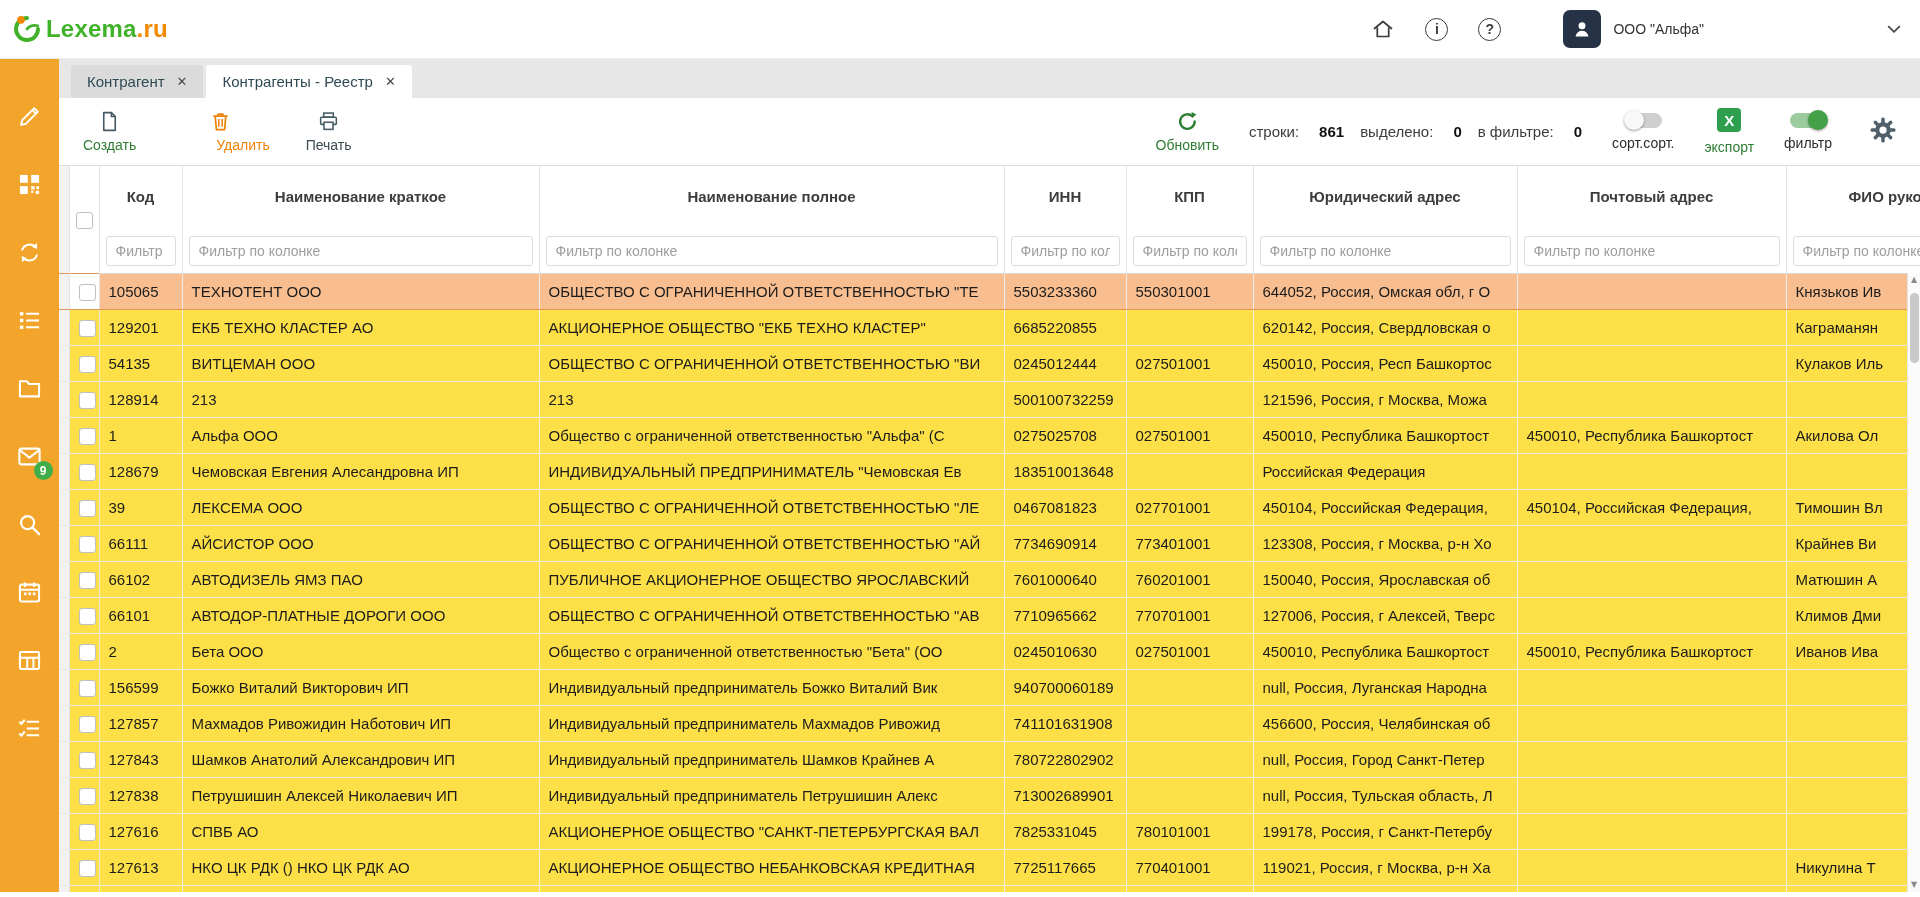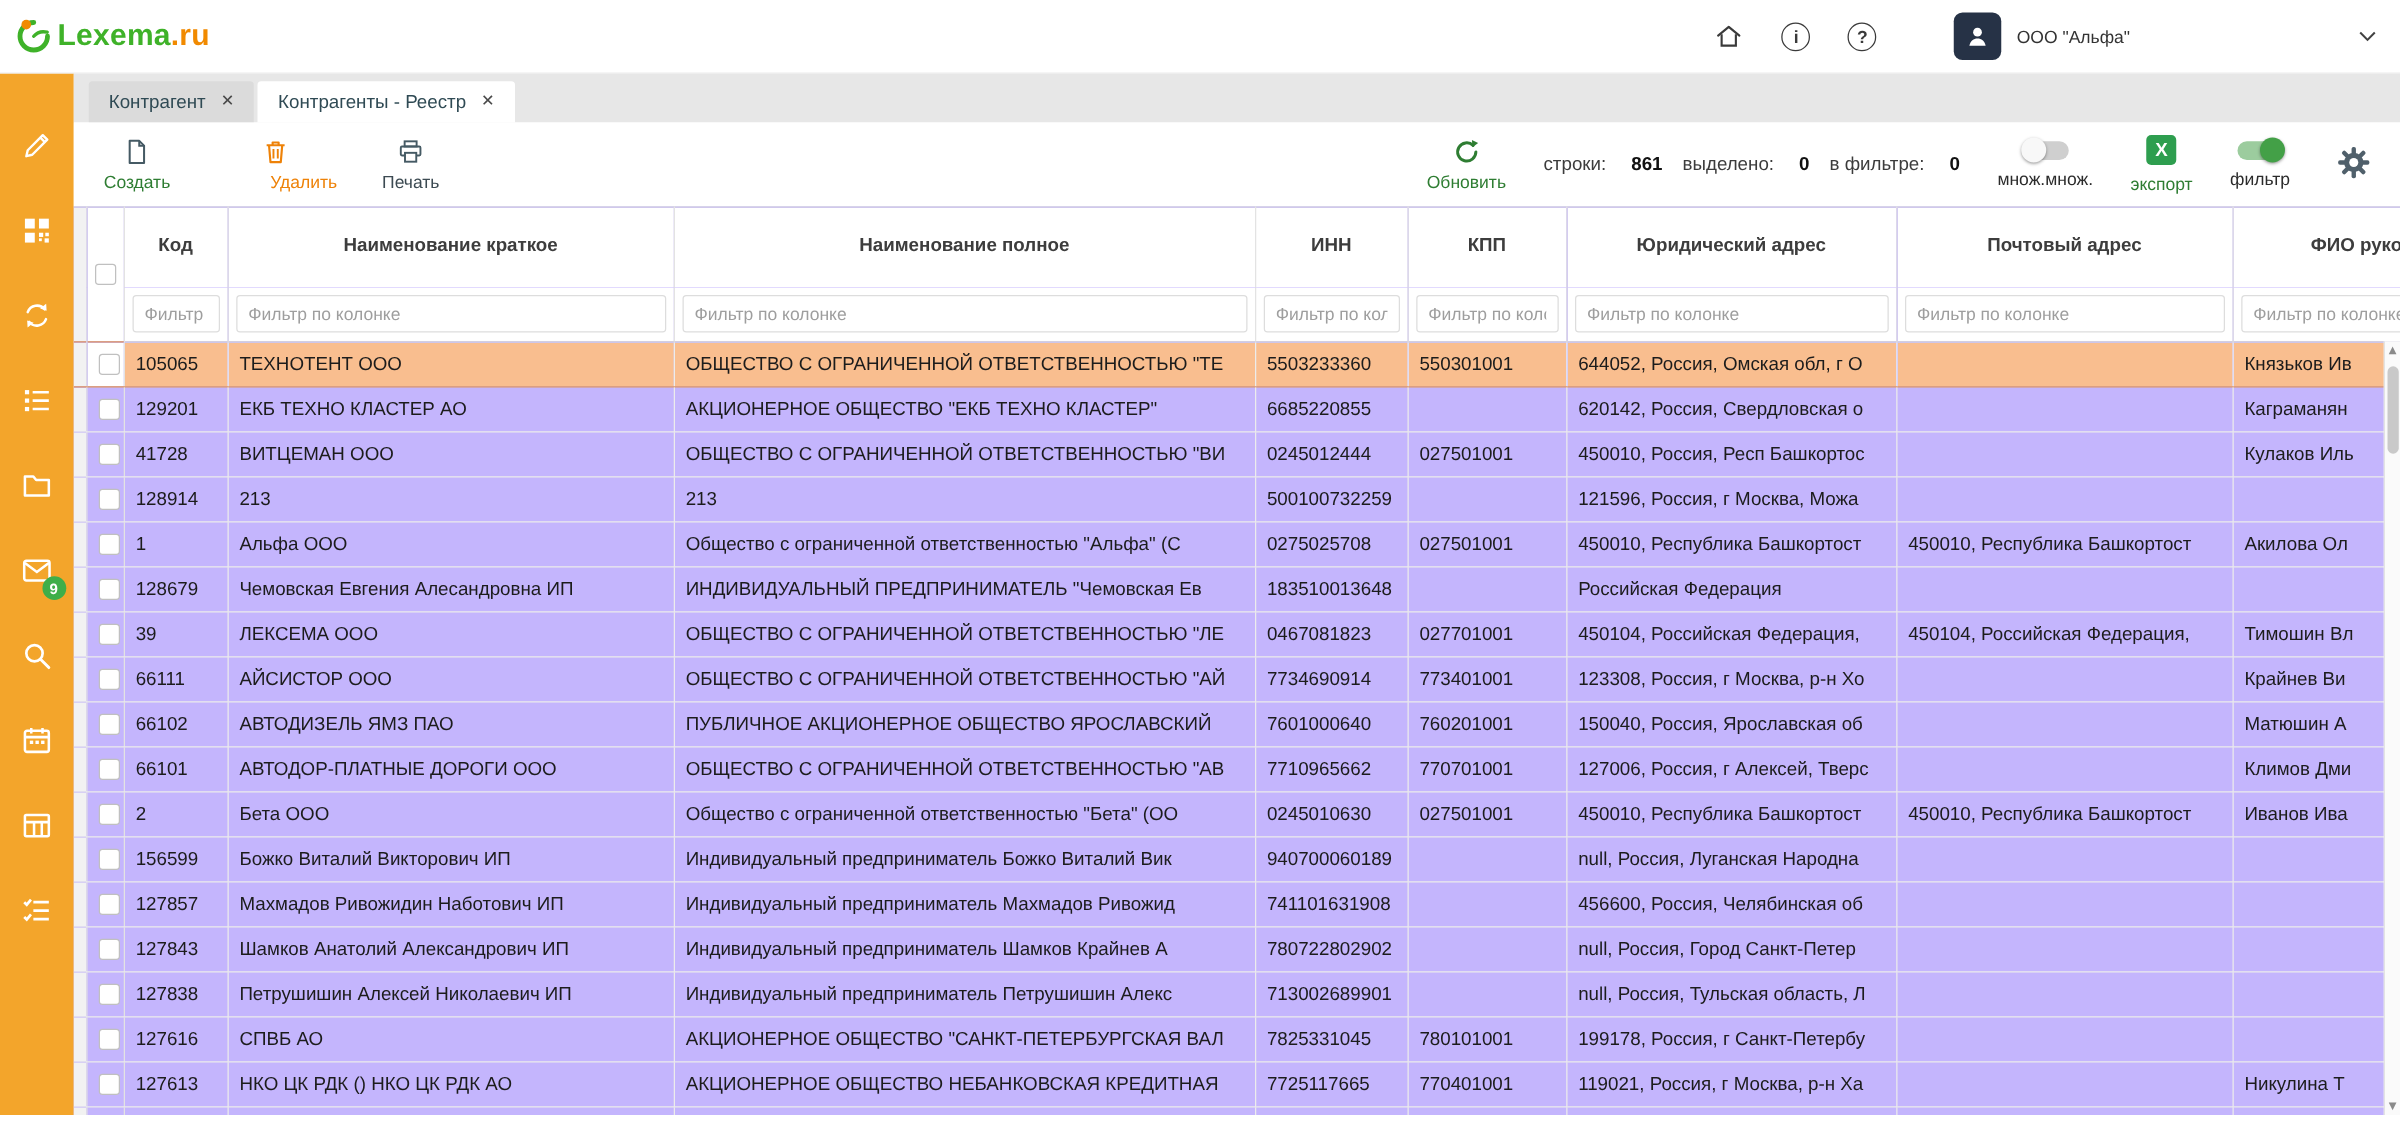--- a/index.html
+++ b/index.html
@@ -67,21 +67,21 @@
   .switch .knob { position:absolute; width:20px; height:20px; border-radius:50%;
                   background:#f8f8f8; top:-3px; left:-1px; box-shadow:0 1px 2.5px rgba(0,0,0,.4); }
   .switch.on { background:#9CCC9E; }
   .switch.on .knob { left:auto; right:-1px; background:#43A047; }
   .xls { width:24px; height:24px; border-radius:4px; background:#2E9E4F; color:#fff;
          font-size:15px; font-weight:bold; display:flex; align-items:center; justify-content:center; }
   .gearbtn { background:none; border:none; cursor:pointer; margin-left:6px; }
   .gearbtn svg { width:30px; height:30px; }
 
   
-  .grid-area { flex:1; position:relative; overflow:hidden; background:#c4b5fd; }
+  .grid-area { flex:1; position:relative; overflow:hidden; background:#fde047; }
   table { border-collapse:collapse; table-layout:fixed; width:1996px; }
   th, td { overflow:hidden; white-space:nowrap; }
   thead tr.hrow th { height:64px; font-size:15px; font-weight:bold; color:#3d3d3d;
                      text-align:center; vertical-align:middle; background:#fff;
                      border-top:1px solid #dcdcdc; border-right:1px solid #e3e3e3;
                      padding:0 6px; white-space:normal; line-height:1.25; }
   thead tr.frow th { height:44px; border-right:1px solid #e3e3e3; border-bottom:1px solid #d8d8d8;
                      padding:0 6px; background:#fff; }
   th.handle, td.handle { background:#f2f2f2 !important; border-right:1px solid #e3e3e3; }
   th.cb, td.cb { text-align:center; vertical-align:middle; border-right:1px solid #e3e3e3; }
@@ -278,21 +278,21 @@
           <div class="counters">
             <span><span>строки:</span><b>861</b></span>
             <span><span>выделено:</span><b>0</b></span>
             <span><span>в фильтре:</span><b>0</b></span>
           </div>
 
           <button class="togglebtn">
             <span class="switch">
                 <span class="knob"></span>
               </span>
-            <span>множ.множ.</span>
+            <span>сорт.сорт.</span>
           </button>
 
           <button class="togglebtn">
             <span class="xls">X</span>
             <span class="lbl-green">экспорт</span>
           </button>
 
           <button class="togglebtn">
             <span class="switch on">
                 <span class="knob"></span>
@@ -374,21 +374,21 @@
                 <td>АКЦИОНЕРНОЕ ОБЩЕСТВО "ЕКБ ТЕХНО КЛАСТЕР"</td>
                 <td>6685220855</td>
                 <td></td>
                 <td>620142, Россия, Свердловская о</td>
                 <td></td>
                 <td>Каграманян</td>
               </tr>
               <tr>
                 <td class="handle"></td>
                 <td class="cb"><input type="checkbox" style=""></td>
-                <td>41728</td>
+                <td>54135</td>
                 <td>ВИТЦЕМАН ООО</td>
                 <td>ОБЩЕСТВО С ОГРАНИЧЕННОЙ ОТВЕТСТВЕННОСТЬЮ "ВИ</td>
                 <td>0245012444</td>
                 <td>027501001</td>
                 <td>450010, Россия, Респ Башкортос</td>
                 <td></td>
                 <td>Кулаков Иль</td>
               </tr>
               <tr>
                 <td class="handle"></td>

